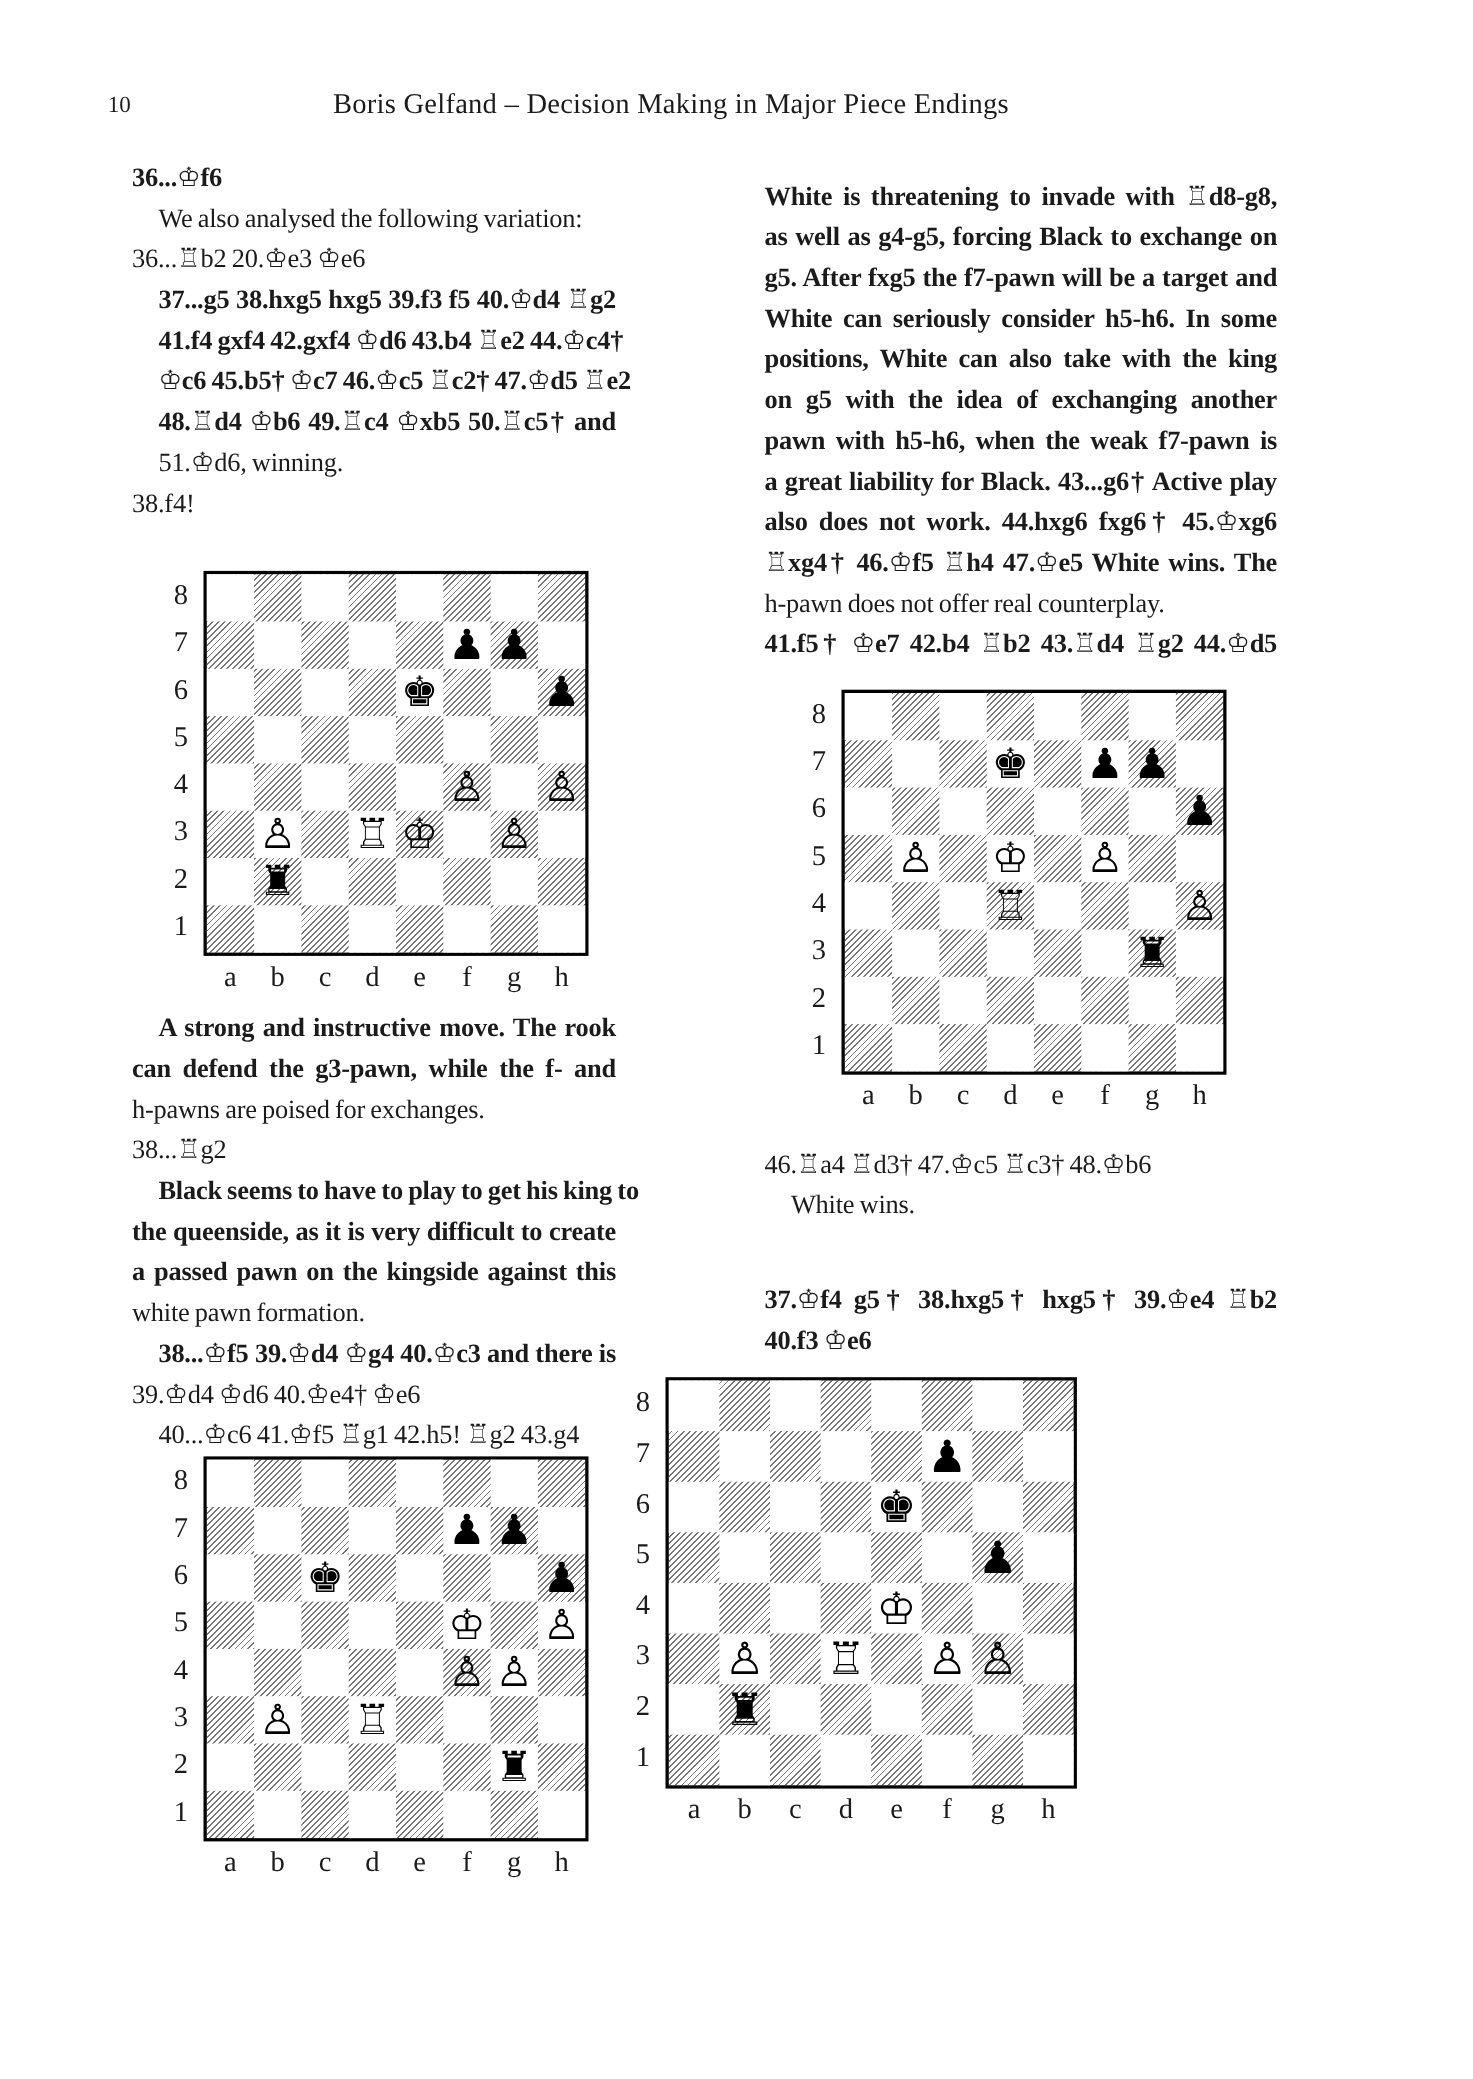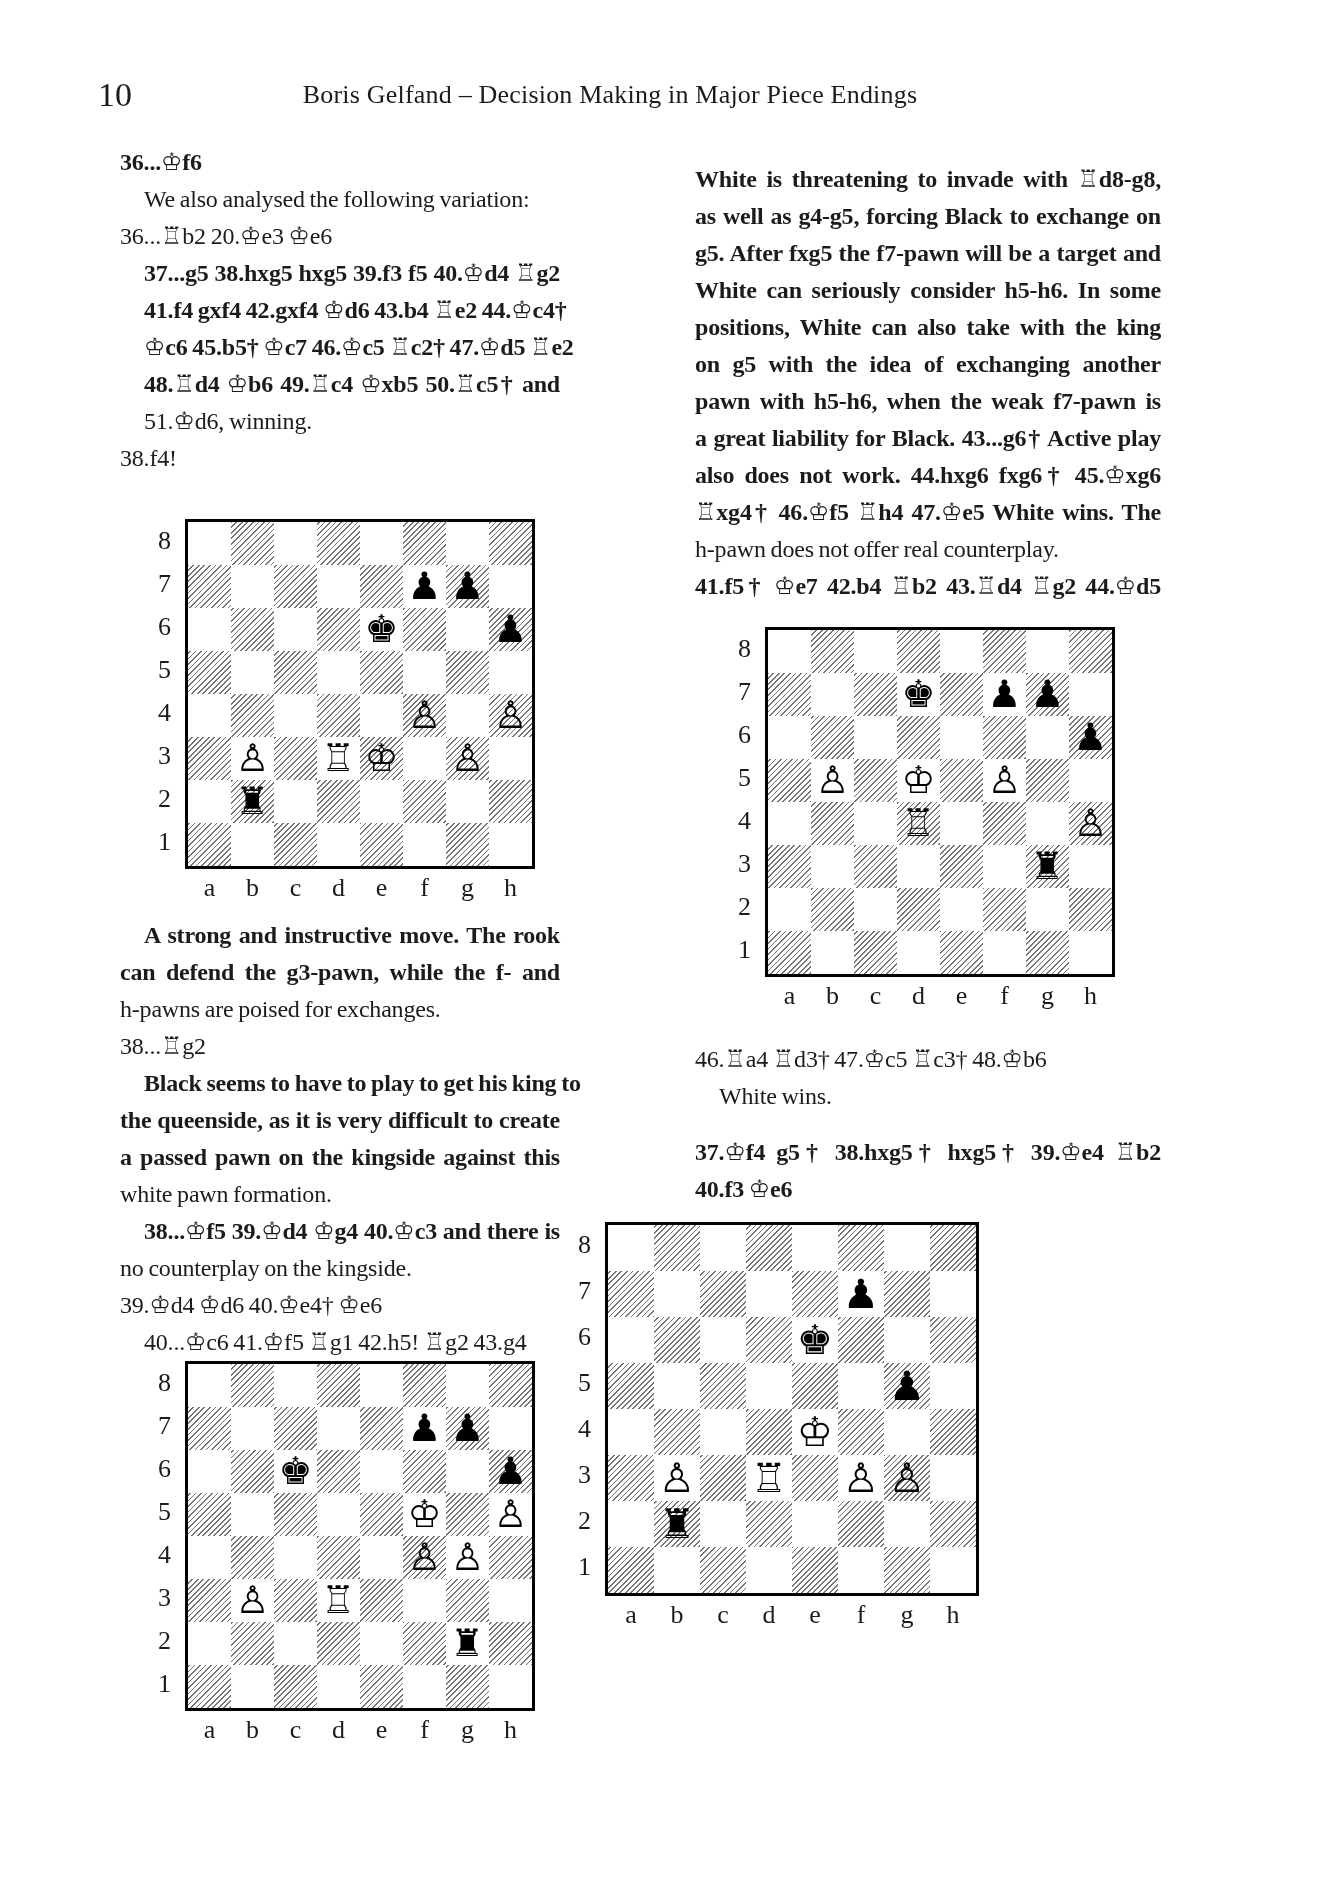--- a/index.html
+++ b/index.html
@@ -2,37 +2,37 @@
 <html><head>
 <meta charset="utf-8">
 <style>
   html,body { margin:0; padding:0; }
   body {
     width:1339px; height:1890px; background:#ffffff; position:relative;
     font-family:"Liberation Serif","DejaVu Sans",serif; color:#1b1b1b;
     overflow:hidden;
   }
   .pagenum {
-    position:absolute; left:98px; top:78px; font-size:34px; line-height:34px;
+    position:absolute; left:98px; top:78px; font-size:21px; line-height:34px;
   }
   .runtitle {
     position:absolute; left:190px; top:78px; width:840px; text-align:center;
     font-size:26px; line-height:34px; letter-spacing:0.2px;
   }
   .col { position:absolute; }
   .col-left  { left:120px; top:144px; width:440px; }
   .col-right { left:695px; top:161px; width:466px; }
   .line {
     height:37px; line-height:37px; font-size:24px;
     letter-spacing:-0.2px; word-spacing:-1px; white-space:nowrap;
   }
   .line.ind  { padding-left:24px; }
   .line.bold { font-weight:bold; }
   .line.jst  { text-align:justify; text-align-last:justify;font-weight:bold; }
-  .line.gap-top { margin-top:19px; }
+  .line.gap-top { margin-top:49px; }
 
   
   .diagram { width:-moz-max-content; width:max-content; }
   .dg1 { margin:42px auto 12px 25px; }
   .dg2 { margin:0 auto 0 25px; }
   .dg3 { margin:22px auto 28px 30px; }
   .dg4 { margin:14px auto 0 -130px; }
   .diagram { --sq:43px; --lblw:40px; }
   .diagram.big { --sq:46px; }
   .dg-row { display:flex; align-items:stretch; }
@@ -189,21 +189,20 @@
     </div>
     <div class="line ind jst">A strong and instructive move. The rook</div>
     <div class="line jst">can defend the g3-pawn, while the f- and</div>
     <div class="line ">h-pawns are poised for exchanges.</div>
     <div class="line ">38...♖g2</div>
     <div class="line ind jst">Black seems to have to play to get his king to</div>
     <div class="line jst">the queenside, as it is very difficult to create</div>
     <div class="line jst">a passed pawn on the kingside against this</div>
     <div class="line ">white pawn formation.</div>
     <div class="line ind jst">38...♔f5 39.♔d4 ♔g4 40.♔c3 and there is</div>
-    <div class="line ">no counterplay on the kingside.</div>
     <div class="line ">39.♔d4 ♔d6 40.♔e4† ♔e6</div>
     <div class="line ind">40...♔c6 41.♔f5 ♖g1 42.h5! ♖g2 43.g4</div>
     <div class="diagram dg2">
       <div class="dg-row">
         <div class="rank-col">
           <div class="rank-label">8</div>
           <div class="rank-label">7</div>
           <div class="rank-label">6</div>
           <div class="rank-label">5</div>
           <div class="rank-label">4</div>

